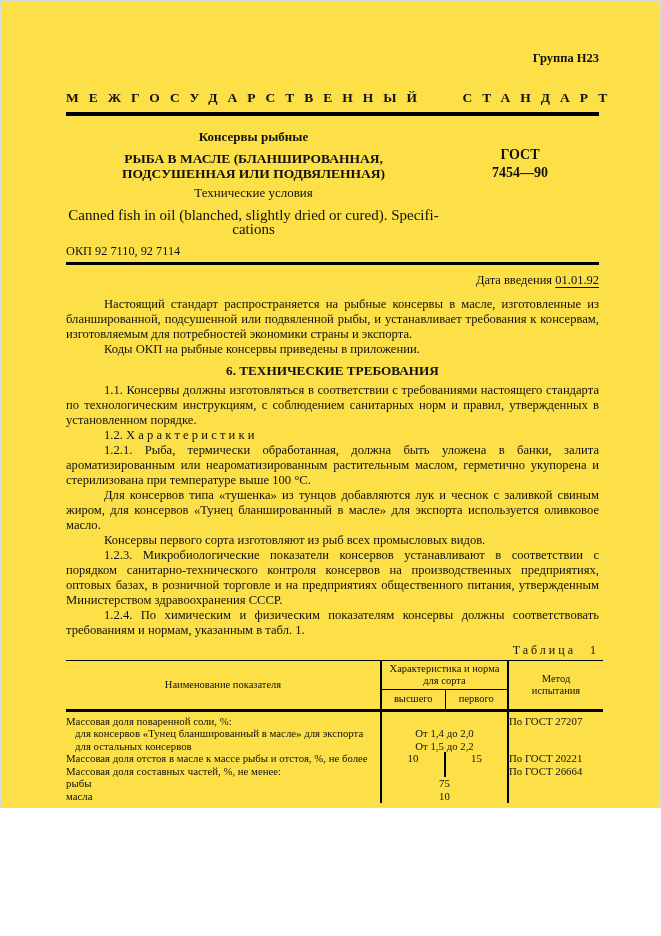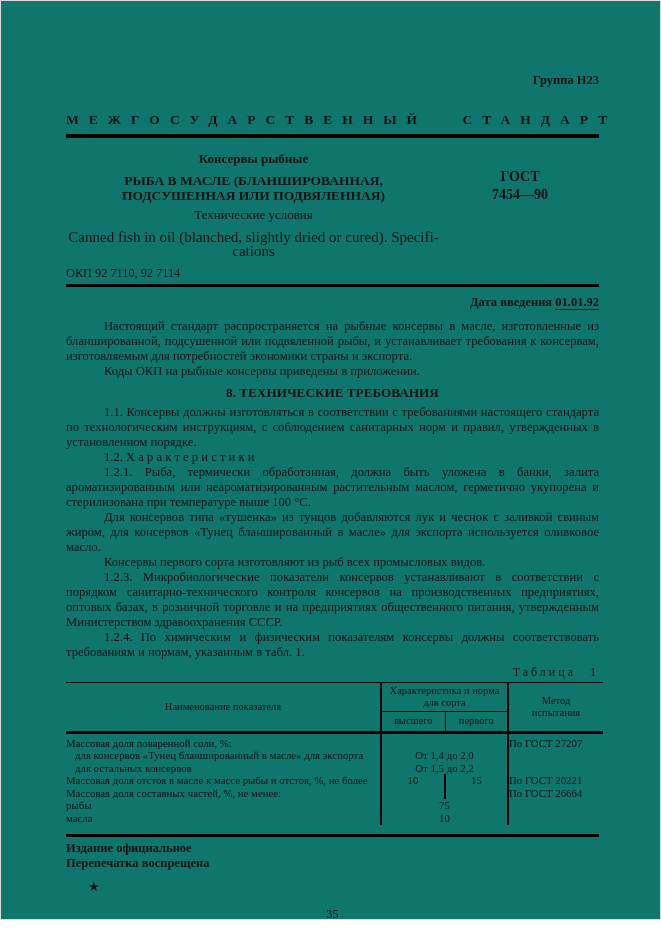--- a/index.html
+++ b/index.html
@@ -1,37 +1,37 @@
 <!DOCTYPE html>
 <html><head>
 <meta charset="utf-8">
 <style>
   html,body{margin:0;padding:0;background:#fff;}
   .page{
-    width:661px;height:920px;box-sizing:border-box;position:relative;
-    background:#0f766e;border:1px solid #dcdcdc;
+    width:661px;height:808px;box-sizing:border-box;position:relative;
+    background:#fde047;border:1px solid #dcdcdc;
     font-family:"Liberation Serif","DejaVu Serif",serif;color:#111;
-    padding:72px 61px 0 65px;overflow:hidden;
+    padding:50px 61px 0 65px;overflow:hidden;
   }
   .group-label{font-weight:bold;font-size:12.5px;text-align:right;line-height:15px;}
   .standard-type{
     font-weight:bold;font-size:13.5px;text-align:center;line-height:17px;
     letter-spacing:10px;word-spacing:22px;margin-top:23px;white-space:nowrap;
   }
   .rule-thick{height:3.5px;background:#000;margin-top:6px;}
   .rule-mid{height:3px;background:#000;margin-top:3px;}
   .title-grid{display:grid;grid-template-columns:1fr 158px;}
   .title-left{text-align:center;}
   .title-category{font-weight:bold;font-size:13px;margin-top:13px;line-height:15px;}
   .title-main{font-weight:bold;font-size:13.5px;margin-top:7px;line-height:15px;}
   .title-sub{font-weight:normal;font-size:13px;margin-top:4px;line-height:15px;}
   .title-en{font-size:15px;margin-top:8px;line-height:14px;}
   .gost-designation{font-weight:bold;font-size:14px;text-align:center;margin-top:30px;line-height:18px;}
   .okp-line{font-size:12.3px;margin-top:8px;line-height:15px;}
-  .date-line{font-size:12.5px;font-weight:bold;text-align:right;margin-top:7px;line-height:16px;}
+  .date-line{font-size:12.5px;font-weight:normal;text-align:right;margin-top:7px;line-height:16px;}
   .date-value{text-decoration:underline;text-underline-offset:3px;}
   .bodytext{margin-top:9px;}
   .para{font-size:12.6px;line-height:15px;text-align:justify;text-indent:38px;margin:0;}
   .section-heading{font-size:13.2px;font-weight:bold;text-align:center;margin:6px 0 4px 0;line-height:16px;text-indent:0;}
   .table-caption{font-size:12px;text-align:right;letter-spacing:3px;word-spacing:8px;margin-top:5px;line-height:15px;}
   table.spec{border-collapse:collapse;width:537px;margin-top:2px;border-top:1.5px solid #000;table-layout:fixed;}
   table.spec col.c1{width:315px;}
   table.spec col.c2{width:64px;}
   table.spec col.c3{width:63px;}
   table.spec col.c4{width:95px;}
@@ -93,21 +93,21 @@
 
   <div class="date-line">
     <span>Дата введения</span>
     <span> </span>
     <span class="date-value">01.01.92</span>
   </div>
 
   <div class="bodytext">
     <p class="para">Настоящий стандарт распространяется на рыбные консервы в масле, изготовленные из бланшированной, подсушенной или подвяленной рыбы, и устанавливает требования к консервам, изготовляемым для потребностей экономики страны и экспорта.</p>
     <p class="para">Коды ОКП на рыбные консервы приведены в приложении.</p>
-    <p class="para section-heading">8. ТЕХНИЧЕСКИЕ ТРЕБОВАНИЯ</p>
+    <p class="para section-heading">6. ТЕХНИЧЕСКИЕ ТРЕБОВАНИЯ</p>
     <p class="para">1.1. Консервы должны изготовляться в соответствии с требованиями настоящего стандарта по технологическим инструкциям, с соблюдением санитарных норм и правил, утвержденных в установленном порядке.</p>
     <p class="para">1.2. Х а р а к т е р и с т и к и</p>
     <p class="para">1.2.1. Рыба, термически обработанная, должна быть уложена в банки, залита ароматизированным или неароматизированным растительным маслом, герметично укупорена и стерилизована при температуре выше 100 °С.</p>
     <p class="para">Для консервов типа «тушенка» из тунцов добавляются лук и чеснок с заливкой свиным жиром, для консервов «Тунец бланшированный в масле» для экспорта используется оливковое масло.</p>
     <p class="para">Консервы первого сорта изготовляют из рыб всех промысловых видов.</p>
     <p class="para">1.2.3. Микробиологические показатели консервов устанавливают в соответствии с порядком санитарно-технического контроля консервов на производственных предприятиях, оптовых базах, в розничной торговле и на предприятиях общественного питания, утвержденным Министерством здравоохранения СССР.</p>
     <p class="para">1.2.4. По химическим и физическим показателям консервы должны соответствовать требованиям и нормам, указанным в табл. 1.</p>
   </div>
 
   <div class="table-caption">Таблица 1</div>

